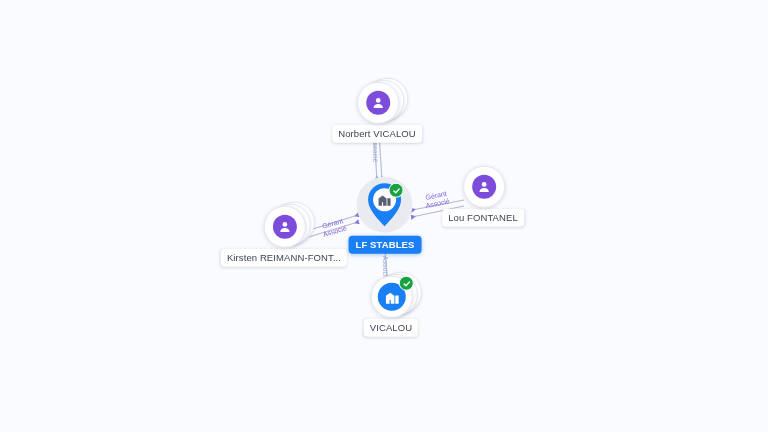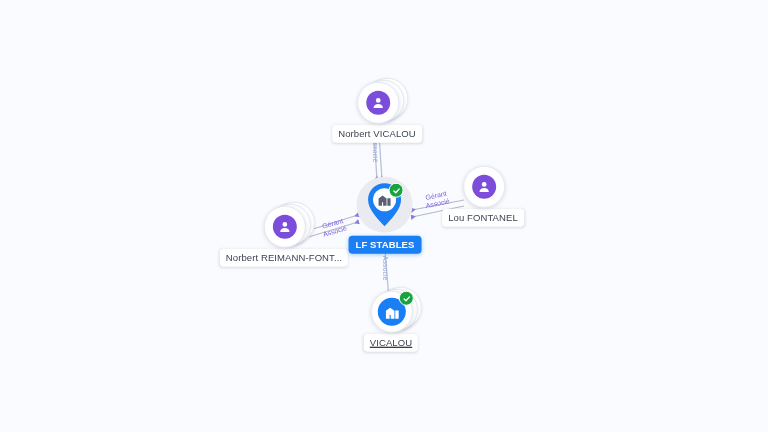--- a/index.html
+++ b/index.html
@@ -266,24 +266,24 @@
       <div class="card c2"></div>
       <div class="avatar-circle">
         <div class="avatar-inner">
           <svg viewBox="0 0 24 24" fill="#ffffff">
             <circle cx="12" cy="8" r="4"></circle>
             <path d="M4 21c0-4.4 3.6-7 8-7s8 2.6 8 7z"></path>
           </svg>
         </div>
       </div>
     </div>
-    <div class="node-label">Norbert REIMANN-FONT...</div>
-  </div>
-
-  <div class="node" style="left:391px; top:321px;text-decoration:underline;">
+    <div class="node-label">Kirsten REIMANN-FONT...</div>
+  </div>
+
+  <div class="node" style="left:391px; top:306px;">
     <div class="stack">
       <div class="card c3"></div>
       <div class="card c2"></div>
       <div class="avatar-circle">
         <div class="company-inner">
           <svg viewBox="0 0 24 24" fill="#ffffff">
             <path d="M3 21V10l6-4.5L15 10v11H9.8v-5.2H8.2V21z"></path>
             <path d="M16.2 21V9.6H21V21z"></path>
           </svg>
         </div>

